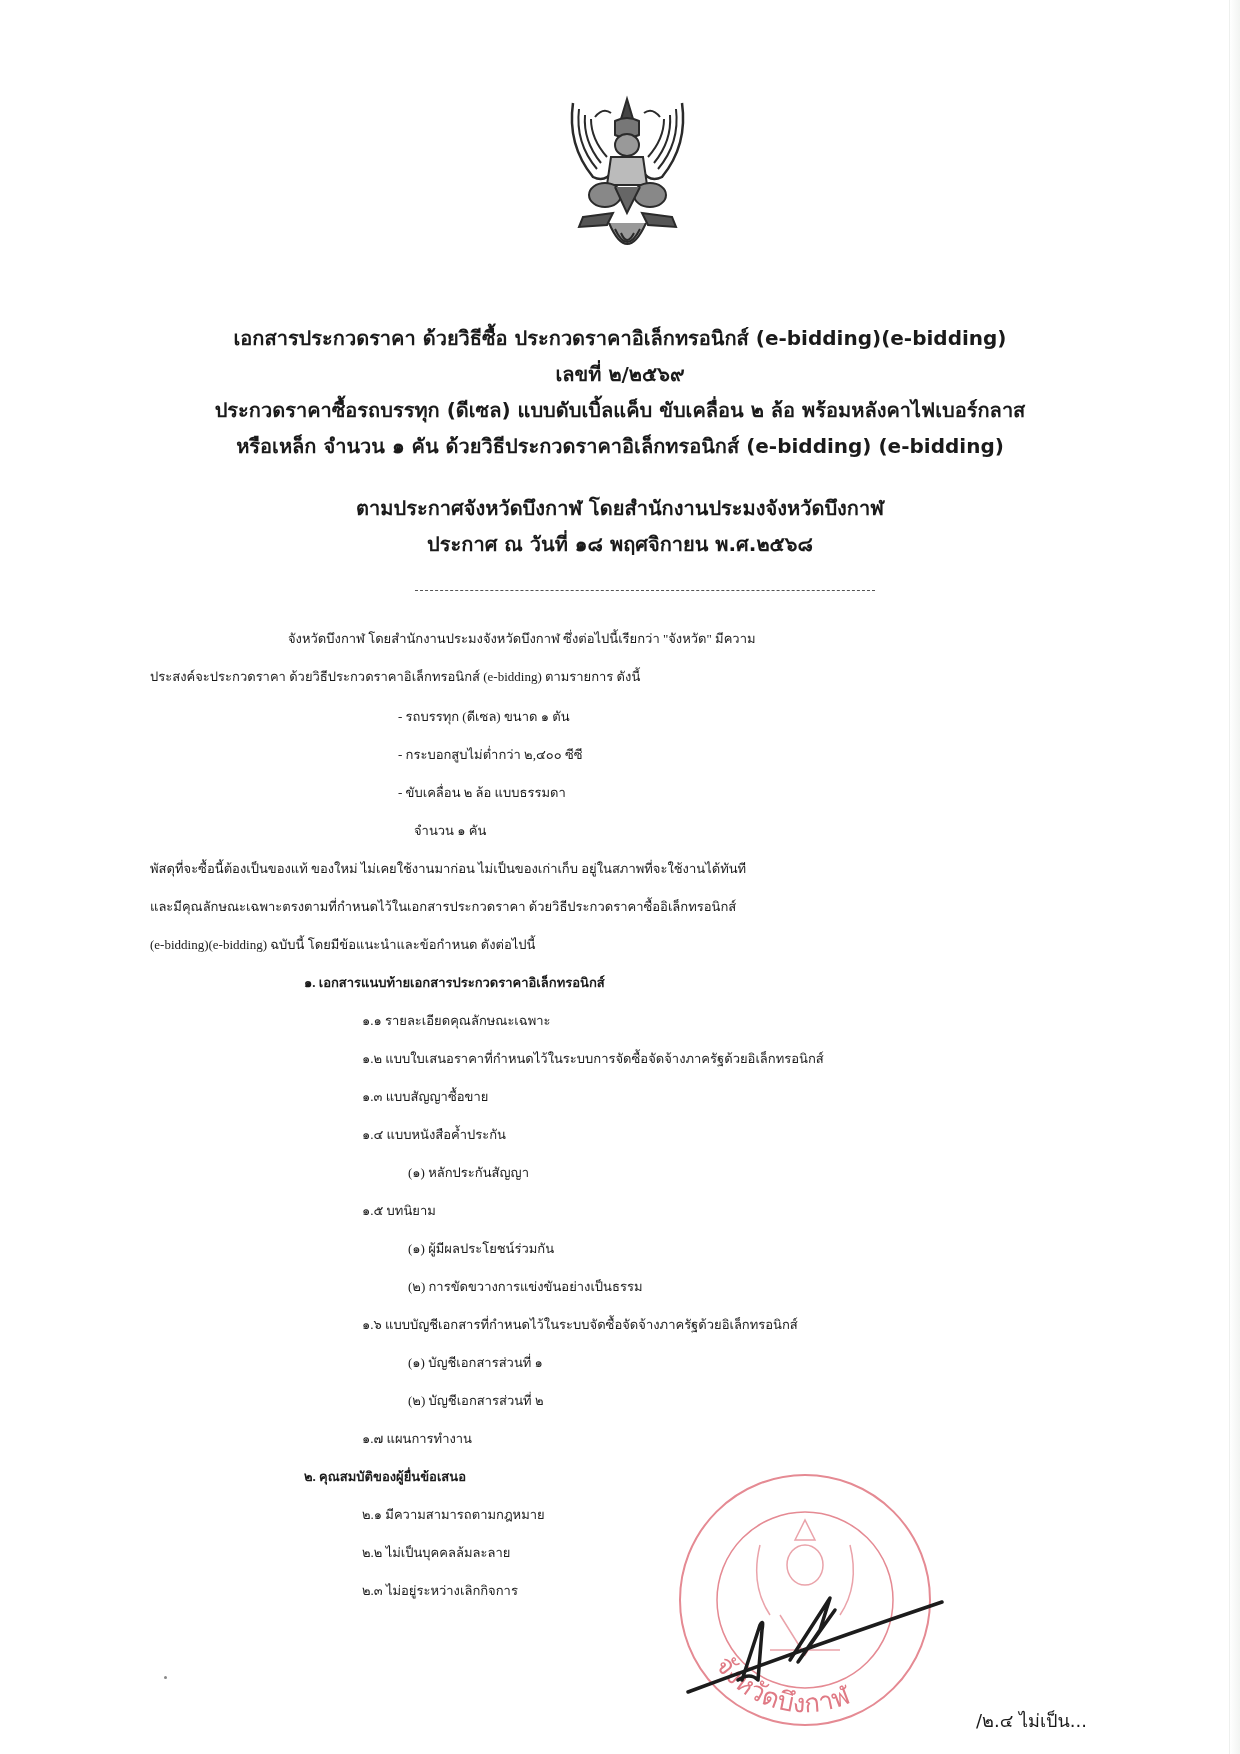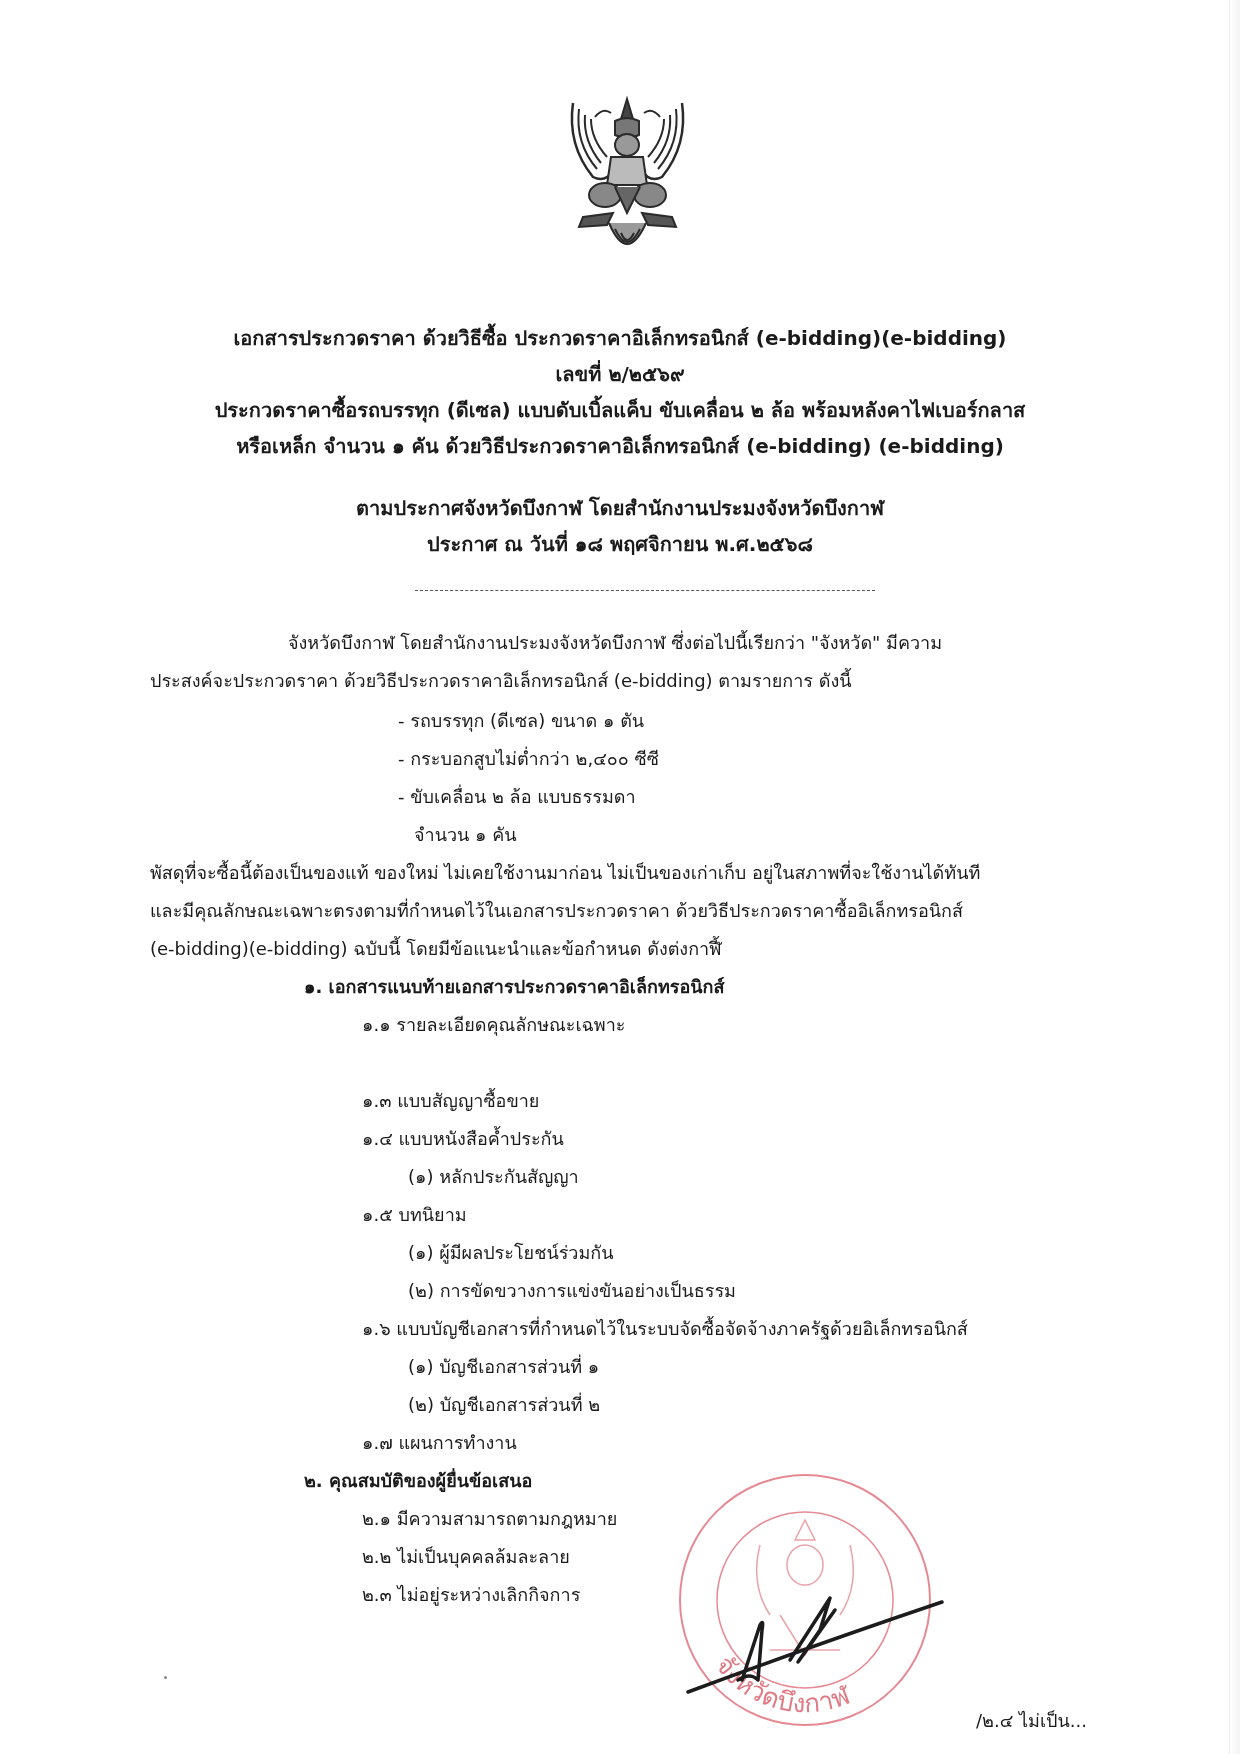--- a/index.html
+++ b/index.html
@@ -47,23 +47,24 @@
       width: 1240px;
       white-space: nowrap;
     }
     .divider {
       position: absolute;
       left: 415px; top: 590px;
       width: 460px;
       border-top: 1px dashed #555;
     }
     .body-text {
-      font-size: 18px;
+      font-size: 13px;
       white-space: nowrap;
       position: absolute;
+      font-family: Liberation Serif, serif;
     }
     .bold { font-weight: bold; }
     .seal {
       position: absolute;
       left: 660px; top: 1465px;
       width: 290px; height: 280px;
     }
     .signature {
       position: absolute;
       left: 680px; top: 1580px;
@@ -138,24 +139,25 @@
   <div class="body-text" style="left:288px; top:628px;">จังหวัดบึงกาฬ  โดยสำนักงานประมงจังหวัดบึงกาฬ ซึ่งต่อไปนี้เรียกว่า "จังหวัด" มีความ</div>
   <div class="body-text" style="left:150px; top:666px;">ประสงค์จะประกวดราคา ด้วยวิธีประกวดราคาอิเล็กทรอนิกส์  (e-bidding) ตามรายการ ดังนี้</div>
 
   <div class="body-text" style="left:398px; top:706px;text-align:right;">- รถบรรทุก (ดีเซล) ขนาด ๑ ตัน</div>
   <div class="body-text" style="left:398px; top:744px;">- กระบอกสูบไม่ต่ำกว่า ๒,๔๐๐ ซีซี</div>
   <div class="body-text" style="left:398px; top:782px;">- ขับเคลื่อน ๒ ล้อ แบบธรรมดา</div>
   <div class="body-text" style="left:414px; top:820px;">จำนวน ๑   คัน</div>
 
   <div class="body-text" style="left:150px; top:858px;">พัสดุที่จะซื้อนี้ต้องเป็นของแท้ ของใหม่ ไม่เคยใช้งานมาก่อน ไม่เป็นของเก่าเก็บ อยู่ในสภาพที่จะใช้งานได้ทันที</div>
   <div class="body-text" style="left:150px; top:896px;">และมีคุณลักษณะเฉพาะตรงตามที่กำหนดไว้ในเอกสารประกวดราคา ด้วยวิธีประกวดราคาซื้ออิเล็กทรอนิกส์</div>
-  <div class="body-text" style="left:150px; top:934px;">(e-bidding)(e-bidding) ฉบับนี้ โดยมีข้อแนะนำและข้อกำหนด ดังต่งกาฬี้</div>
+  <div class="body-text" style="left:150px; top:934px;">(e-bidding)(e-bidding) ฉบับนี้ โดยมีข้อแนะนำและข้อกำหนด ดังต่อไปนี้</div>
 
   <div class="body-text bold" style="left:304px; top:972px;">๑.  เอกสารแนบท้ายเอกสารประกวดราคาอิเล็กทรอนิกส์</div>
   <div class="body-text" style="left:362px; top:1010px;">๑.๑ รายละเอียดคุณลักษณะเฉพาะ</div>
+  <div class="body-text" style="left:362px; top:1048px;">๑.๒ แบบใบเสนอราคาที่กำหนดไว้ในระบบการจัดซื้อจัดจ้างภาครัฐด้วยอิเล็กทรอนิกส์</div>
   <div class="body-text" style="left:362px; top:1086px;">๑.๓ แบบสัญญาซื้อขาย</div>
   <div class="body-text" style="left:362px; top:1124px;">๑.๔ แบบหนังสือค้ำประกัน</div>
   <div class="body-text" style="left:408px; top:1162px;">(๑) หลักประกันสัญญา</div>
   <div class="body-text" style="left:362px; top:1200px;">๑.๕  บทนิยาม</div>
   <div class="body-text" style="left:408px; top:1238px;">(๑) ผู้มีผลประโยชน์ร่วมกัน</div>
   <div class="body-text" style="left:408px; top:1276px;text-align:right;">(๒) การขัดขวางการแข่งขันอย่างเป็นธรรม</div>
   <div class="body-text" style="left:362px; top:1314px;">๑.๖  แบบบัญชีเอกสารที่กำหนดไว้ในระบบจัดซื้อจัดจ้างภาครัฐด้วยอิเล็กทรอนิกส์</div>
   <div class="body-text" style="left:408px; top:1352px;">(๑) บัญชีเอกสารส่วนที่ ๑</div>
   <div class="body-text" style="left:408px; top:1390px;">(๒) บัญชีเอกสารส่วนที่ ๒</div>
   <div class="body-text" style="left:362px; top:1428px;">๑.๗ แผนการทำงาน</div>

